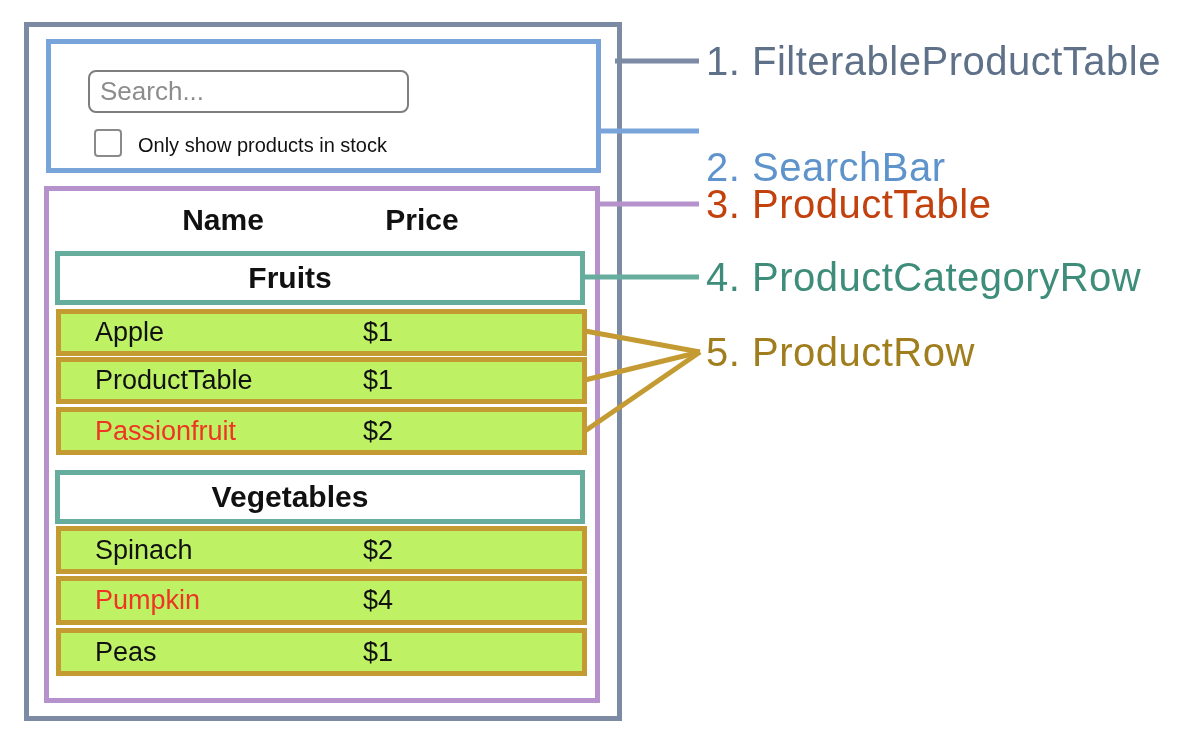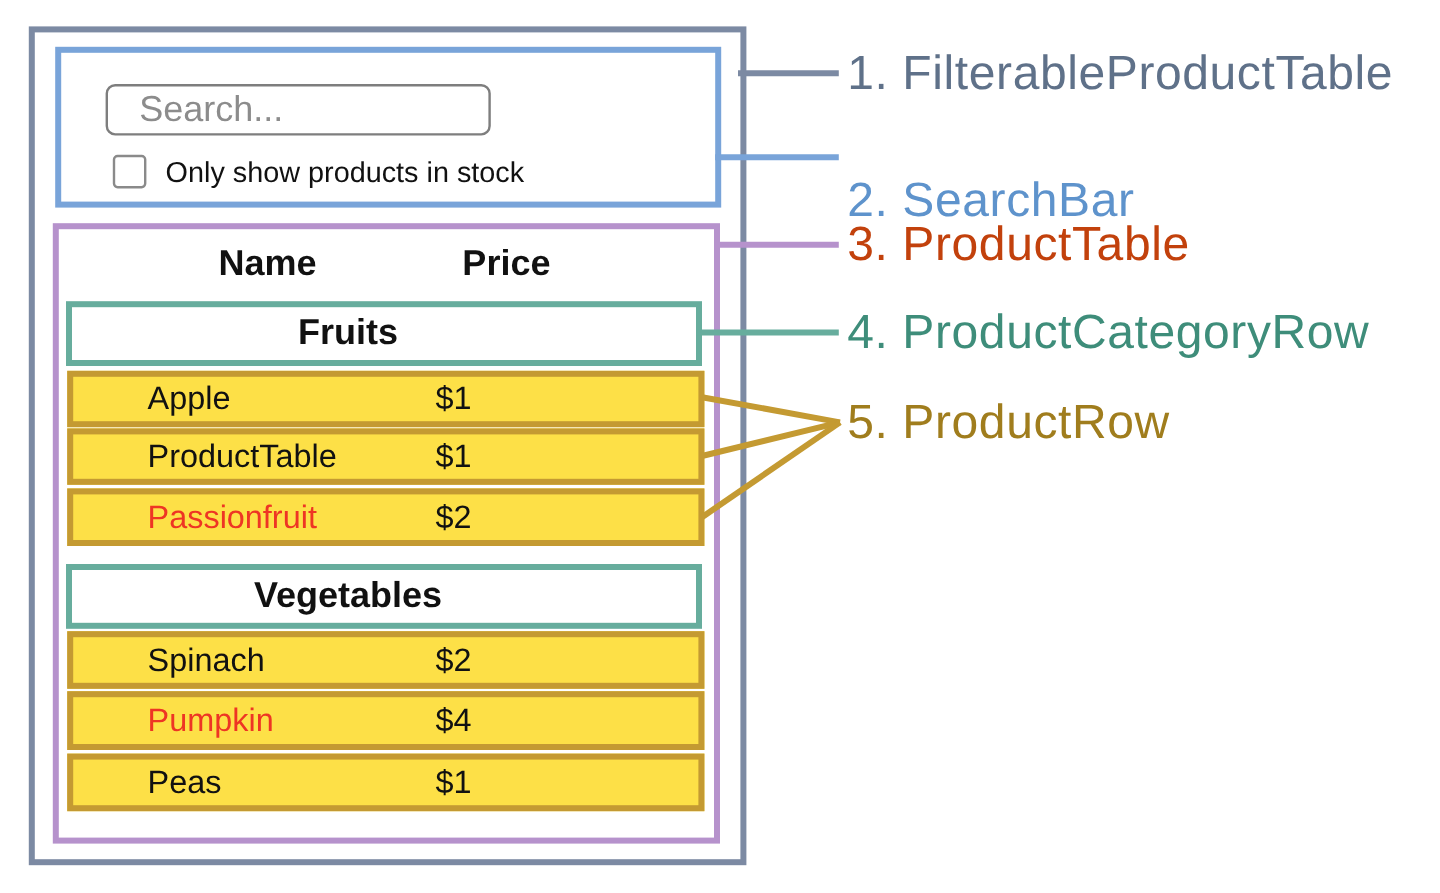--- a/index.html
+++ b/index.html
@@ -19,21 +19,21 @@
   .table-box   { left: 44px;  top: 186px; width: 556px; height: 517px; border: 5px solid #b692cc; }
 
   .category-box { left: 55px; width: 530px; height: 54px; border: 5px solid #67ad9d; display: flex; align-items: center; }
   .cat-fruits     { top: 251px; }
   .cat-vegetables { top: 470px; }
   .category-text {
     position: absolute; left: 0; width: 460px; text-align: center;
     font-size: 30px; font-weight: bold; color: #111111; line-height: 30px;
   }
 
-  .product-row { left: 56px; width: 531px; border: 5px solid #c49a32; display: flex; align-items: center; background: #fde047; padding-left: 28px; }
+  .product-row { left: 56px; width: 531px; border: 5px solid #c49a32; display: flex; align-items: center; background: #bef264; }
   .row-apple        { top: 309px; height: 47px; }
   .row-dragonfruit  { top: 357px; height: 47px; }
   .row-passionfruit { top: 407px; height: 48px; }
   .row-spinach      { top: 526px; height: 48px; }
   .row-pumpkin      { top: 576px; height: 49px; }
   .row-peas         { top: 628px; height: 48px; }
 
   .row-name  { margin-left: 34px; font-size: 27px; color: #111111; }
   .row-name.red { color: #ee3524; }
   .row-price { position: absolute; left: 302px; font-size: 27px; color: #111111; }
@@ -42,30 +42,30 @@
     position: absolute; top: 205px; transform: translateX(-50%);
     font-size: 30px; font-weight: bold; color: #111111; line-height: 30px;
   }
   .hdr-name  { left: 223px; }
   .hdr-price { left: 422px; }
 
   
   .search-input {
     position: absolute; left: 88px; top: 70px; width: 321px; height: 43px;
     box-sizing: border-box; border: 2px solid #7e7e7e; border-radius: 8px;
-    font-family: "Liberation Sans", sans-serif; font-size: 30px; color: #444444;
-    padding: 0 26px; outline: none; background: #ffffff;
+    font-family: "Liberation Sans", sans-serif; font-size: 26px; color: #444444;
+    padding: 0 10px; outline: none; background: #ffffff;
   }
   .search-input::placeholder { color: #8c8c8c; opacity: 1; }
   .stock-checkbox {
     left: 94px; top: 129px; width: 28px; height: 28px;
     border: 2px solid #8a8a8a; border-radius: 4px; background: #ffffff; cursor: pointer;
   }
   .stock-label {
-    left: 138px; top: 130px; font-size: 24px; color: #111111; line-height: 30px; white-space: nowrap;
+    left: 138px; top: 130px; font-size: 20px; color: #111111; line-height: 30px; white-space: nowrap;
   }
 
   
   .legend-label {
     position: absolute; left: 706px; line-height: 48px; font-size: 40px;
     letter-spacing: 0.5px; white-space: nowrap;
   }
   .ll-1 { top: 37px;  color: #5f7189; }
   .ll-2 { top: 107px; color: #5e93cc; margin-top: 36px; }
   .ll-3 { top: 180px; color: #c2410c; }

